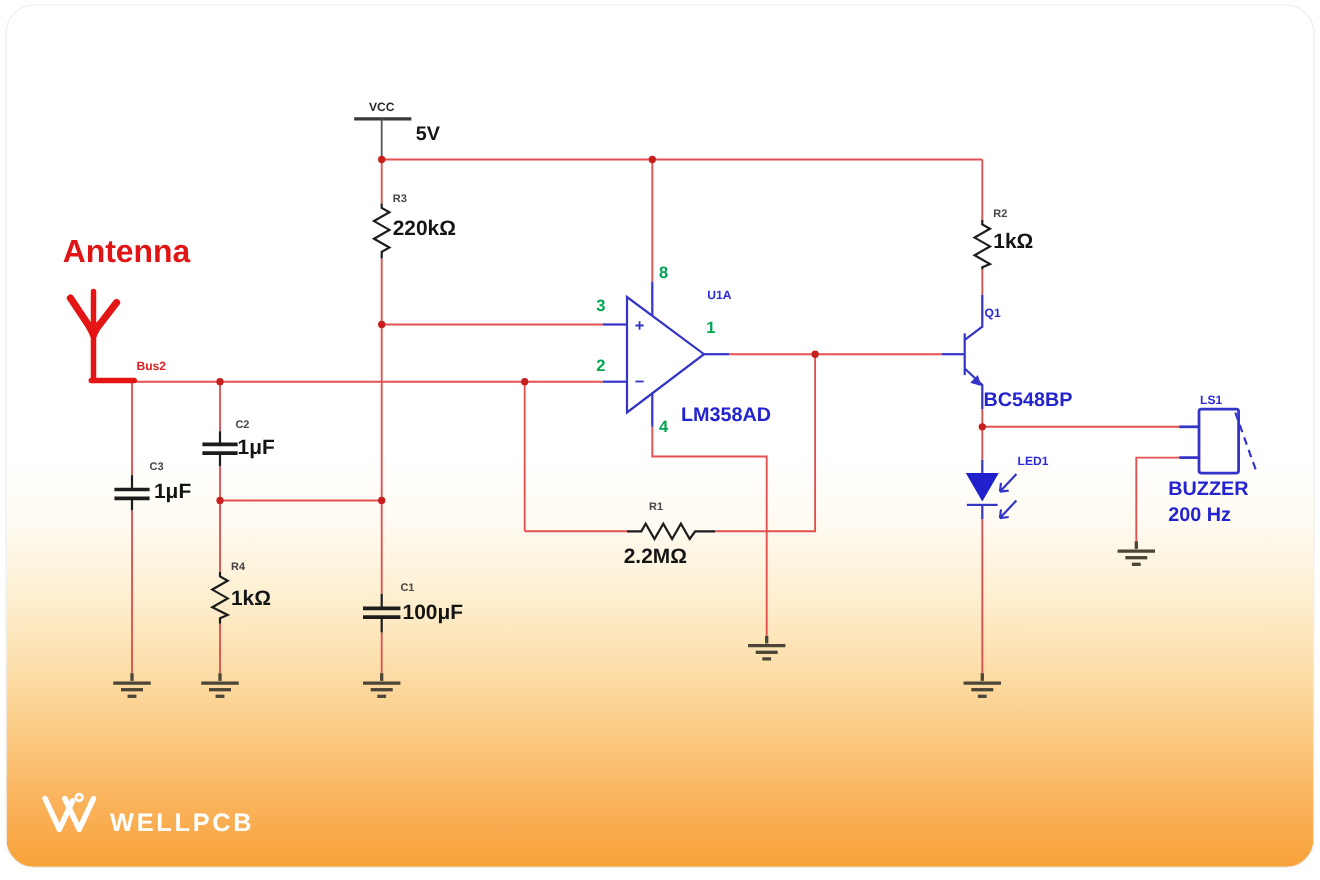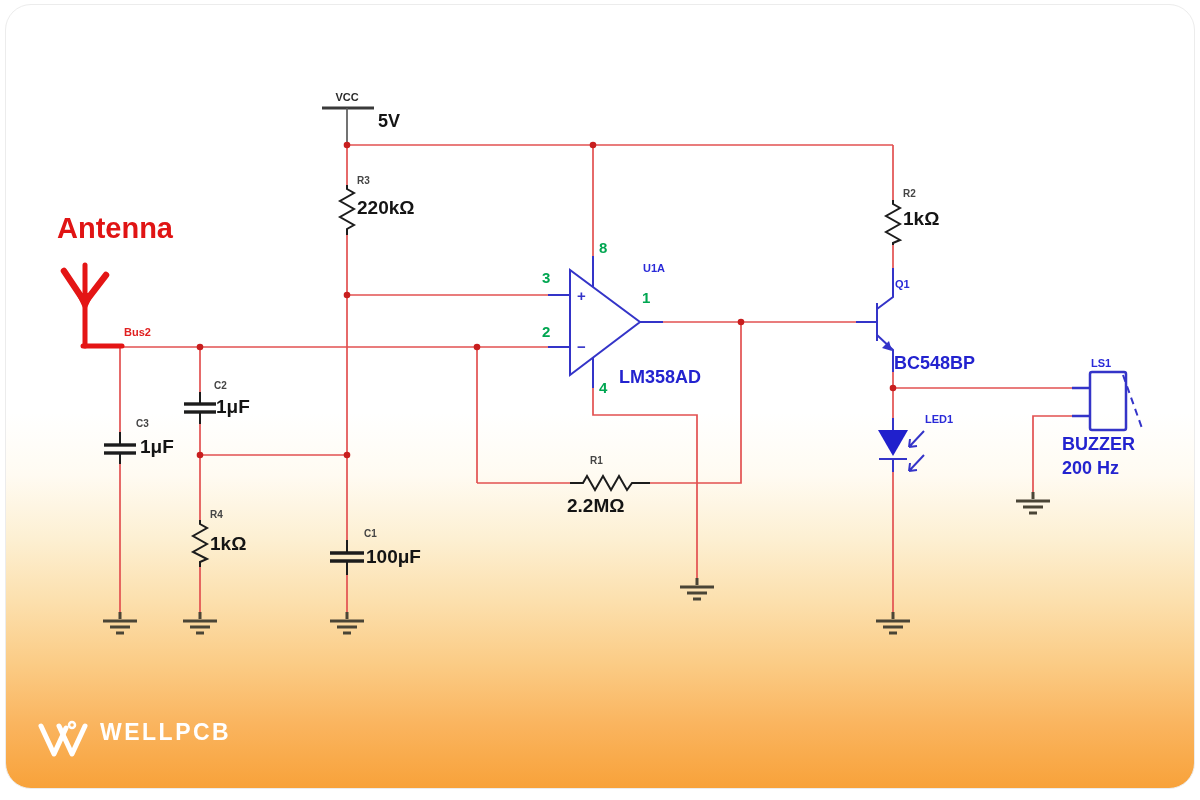--- a/index.html
+++ b/index.html
@@ -30,21 +30,21 @@
   .t-blue-big{font-size:18px;font-weight:bold;fill:#2323cf;}
   .t-blue-sm{font-size:11px;font-weight:bold;fill:#2a2ad8;}
   .t-green{font-size:15px;font-weight:bold;fill:#00a651;}
   .t-red-big{font-size:29px;font-weight:800;fill:#e01414;}
   .t-red-sm{font-size:11px;font-weight:bold;fill:#e02020;}
   .t-blk-big{font-size:18px;font-weight:bold;fill:#141414;}
   .t-vcc{font-size:11px;font-weight:bold;fill:#2a2a2a;}
   .t-pm{font-size:15px;font-weight:bold;fill:#3434c8;}
 
   
-  .logo{position:absolute;left:36px;top:719px;display:flex;align-items:flex-start;gap:10px;}
+  .logo{position:absolute;left:36px;top:719px;display:flex;align-items:flex-end;gap:10px;}
   .logo-text{color:#ffffff;font-size:23px;font-weight:bold;letter-spacing:2.5px;}
 </style>
 </head>
 <body>
 
 <div class="stage">
   <div class="card"></div>
 
   <svg class="schematic" viewBox="0 0 1200 800">
     <defs>

